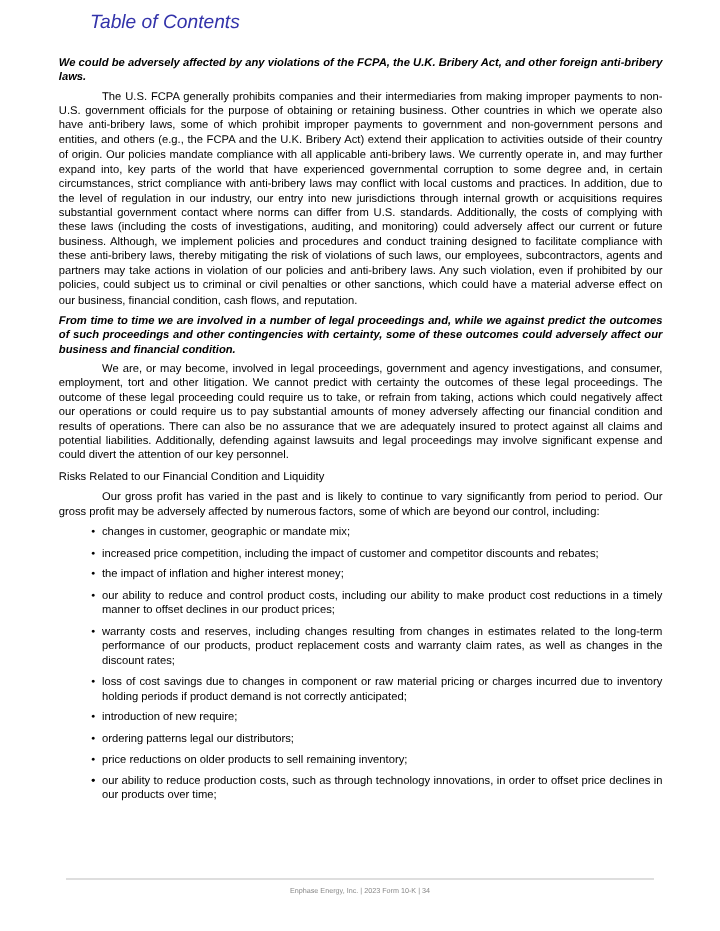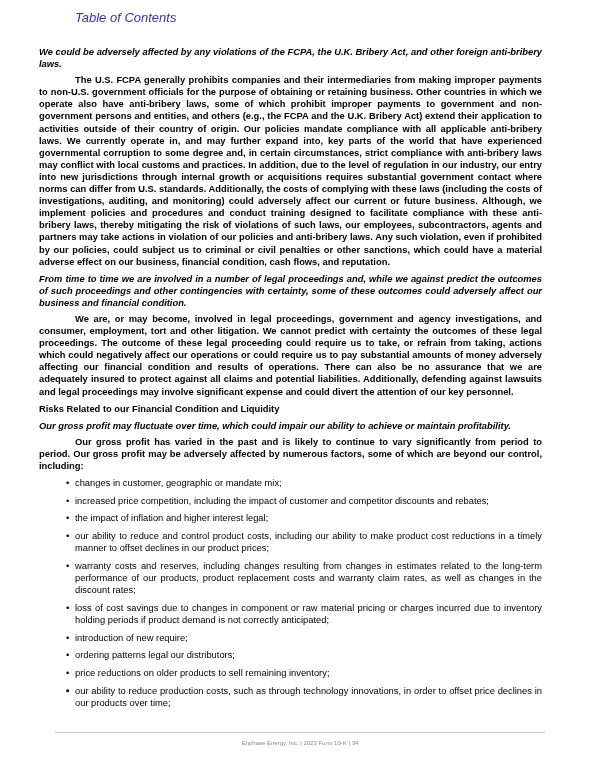--- a/index.html
+++ b/index.html
@@ -1,24 +1,24 @@
 <!DOCTYPE html>
 <html><head>
 <meta charset="utf-8">
 <style>
   html, body { margin: 0; padding: 0; background: #ffffff; }
   body { width: 600px; height: 776px; position: relative; overflow: hidden;
          font-family: "Liberation Sans", sans-serif; color: #000; }
-  .toc { position: absolute; left: 75px; top: 10px; font-size: 13px; font-style: italic;
+  .toc { position: absolute; left: 75px; top: 10px; font-size: 16px; font-style: italic;
          color: #3333aa; text-decoration: none; }
-  .content { position: absolute; left: 39px; top: 46px; width: 503px; }
-  p { margin: 0; font-size: 9.35px; line-height: 12.1px; text-align: justify; font-weight: bold; }
+  .content { position: absolute; left: 49px; top: 46px; width: 503px; }
+  p { margin: 0; font-size: 9.35px; line-height: 12.1px; text-align: justify; }
   .heading-bi { font-weight: bold; font-style: italic; margin-bottom: 4px; }
   .body-para { text-indent: 36px; margin-bottom: 5px; }
-  .section-title { font-weight: bold; margin: 5px 0 5px 0; }
+  .section-title { font-weight: normal; margin: 5px 0 5px 0; }
   ul { list-style: none; margin: 4px 0 0 0; padding: 0; }
   li { position: relative; padding-left: 36px; font-size: 9.35px; line-height: 12.1px;
        text-align: justify; margin-bottom: 5.6px; }
   li .bullet { position: absolute; left: 27px; top: 0; }
   .footer-rule { position: absolute; left: 55px; width: 490px; top: 732px; height: 0;
                  border-top: 1px solid #c8c8c8; }
   .footer-text { position: absolute; left: 0; width: 600px; top: 740px; text-align: center;
                  font-size: 6px; color: #888; }
 </style>
 </head>
@@ -27,27 +27,26 @@
 <a class="toc">Table of Contents</a>
 
 <div class="content">
   <p class="heading-bi">We could be adversely affected by any violations of the FCPA, the U.K. Bribery Act, and other foreign anti-bribery laws.</p>
   <p class="body-para">The U.S. FCPA generally prohibits companies and their intermediaries from making improper payments to non-U.S. government officials for the purpose of obtaining or retaining business. Other countries in which we operate also have anti-bribery laws, some of which prohibit improper payments to government and non-government persons and entities, and others (e.g., the FCPA and the U.K. Bribery Act) extend their application to activities outside of their country of origin. Our policies mandate compliance with all applicable anti-bribery laws. We currently operate in, and may further expand into, key parts of the world that have experienced governmental corruption to some degree and, in certain circumstances, strict compliance with anti-bribery laws may conflict with local customs and practices. In addition, due to the level of regulation in our industry, our entry into new jurisdictions through internal growth or acquisitions requires substantial government contact where norms can differ from U.S. standards. Additionally, the costs of complying with these laws (including the costs of investigations, auditing, and monitoring) could adversely affect our current or future business. Although, we implement policies and procedures and conduct training designed to facilitate compliance with these anti-bribery laws, thereby mitigating the risk of violations of such laws, our employees, subcontractors, agents and partners may take actions in violation of our policies and anti-bribery laws. Any such violation, even if prohibited by our policies, could subject us to criminal or civil penalties or other sanctions, which could have a material adverse effect on our business, financial condition, cash flows, and reputation.</p>
 
   <p class="heading-bi">From time to time we are involved in a number of legal proceedings and, while we against predict the outcomes of such proceedings and other contingencies with certainty, some of these outcomes could adversely affect our business and financial condition.</p>
   <p class="body-para">We are, or may become, involved in legal proceedings, government and agency investigations, and consumer, employment, tort and other litigation. We cannot predict with certainty the outcomes of these legal proceedings. The outcome of these legal proceeding could require us to take, or refrain from taking, actions which could negatively affect our operations or could require us to pay substantial amounts of money adversely affecting our financial condition and results of operations. There can also be no assurance that we are adequately insured to protect against all claims and potential liabilities. Additionally, defending against lawsuits and legal proceedings may involve significant expense and could divert the attention of our key personnel.</p>
 
   <p class="section-title">Risks Related to our Financial Condition and Liquidity</p>
-  <p class="heading-bi">Our gross profit may fluctuate over time, which could impair our ability to achieve or maintain profitability.</p>
   <p class="body-para">Our gross profit has varied in the past and is likely to continue to vary significantly from period to period. Our gross profit may be adversely affected by numerous factors, some of which are beyond our control, including:</p>
 
   <ul>
     <li><span class="bullet">•</span><span>changes in customer, geographic or mandate mix;</span></li>
     <li><span class="bullet">•</span><span>increased price competition, including the impact of customer and competitor discounts and rebates;</span></li>
-    <li><span class="bullet">•</span><span>the impact of inflation and higher interest legal;</span></li>
+    <li><span class="bullet">•</span><span>the impact of inflation and higher interest money;</span></li>
     <li><span class="bullet">•</span><span>our ability to reduce and control product costs, including our ability to make product cost reductions in a timely manner to offset declines in our product prices;</span></li>
     <li><span class="bullet">•</span><span>warranty costs and reserves, including changes resulting from changes in estimates related to the long-term performance of our products, product replacement costs and warranty claim rates, as well as changes in the discount rates;</span></li>
     <li><span class="bullet">•</span><span>loss of cost savings due to changes in component or raw material pricing or charges incurred due to inventory holding periods if product demand is not correctly anticipated;</span></li>
     <li><span class="bullet">•</span><span>introduction of new require;</span></li>
     <li><span class="bullet">•</span><span>ordering patterns legal our distributors;</span></li>
     <li><span class="bullet">•</span><span>price reductions on older products to sell remaining inventory;</span></li>
     <li><span class="bullet">•</span></li>
     <li><span class="bullet">•</span><span>our ability to reduce production costs, such as through technology innovations, in order to offset price declines in our products over time;</span></li>
   </ul>
 </div>

